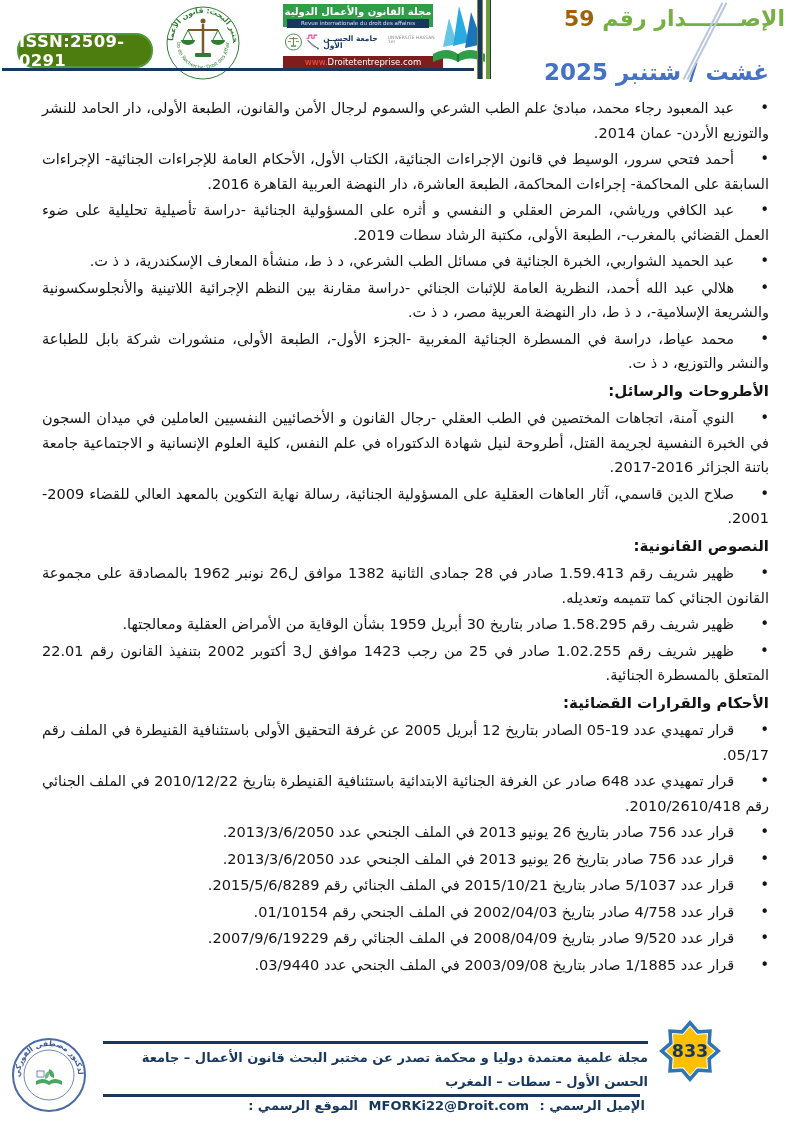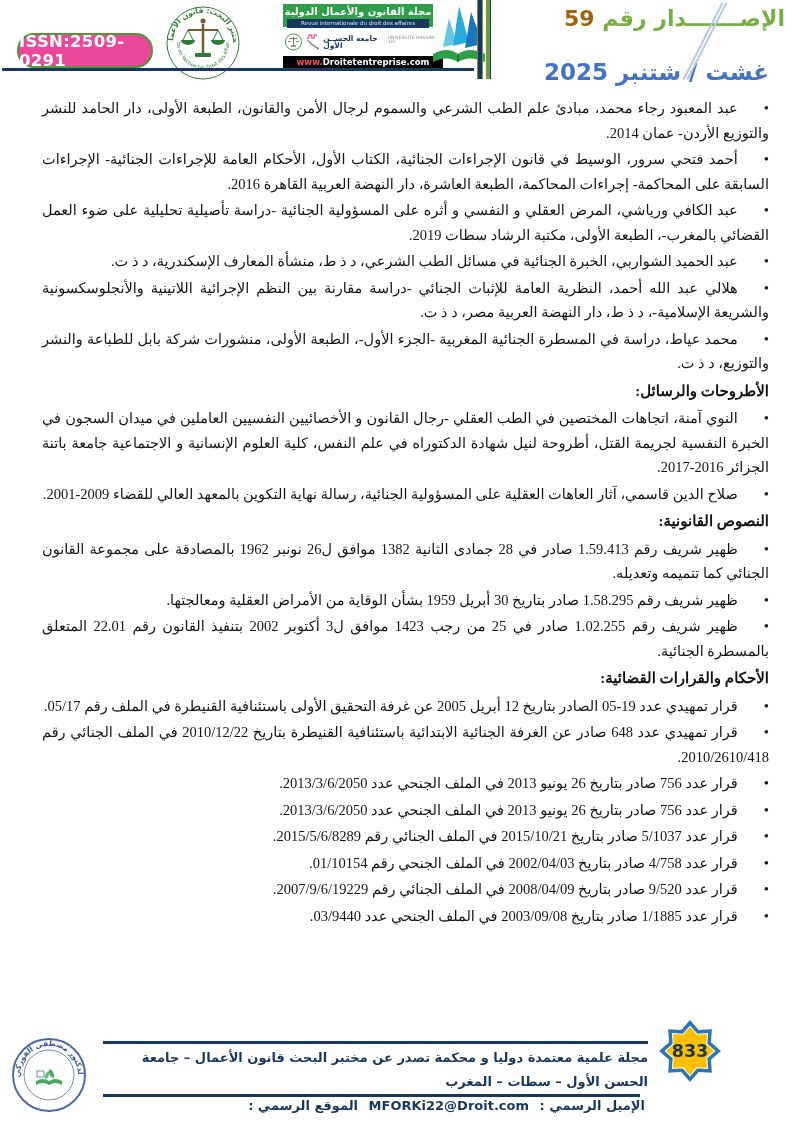--- a/index.html
+++ b/index.html
@@ -2,35 +2,35 @@
 <html lang="ar"><head>
 <meta charset="utf-8">
 <style>
   html,body{margin:0;padding:0;background:#e8e8e8;}
   .page{position:relative;width:793px;height:1122px;background:#fff;margin:0 auto;
         overflow:hidden;font-family:"DejaVu Sans",sans-serif;}
 
   
   .header{position:absolute;top:0;left:0;width:793px;height:92px;}
   .issn-pill{position:absolute;left:17px;top:33px;width:132px;height:31px;
-    background:#ec4899;border:2px solid #4f9a38;border-radius:17px;
+    background:#4d7c0f;border:2px solid #4f9a38;border-radius:17px;
     display:flex;align-items:center;justify-content:center;
     color:#fff;font-weight:bold;font-size:16.5px;letter-spacing:.3px;}
   .lab-logo{position:absolute;left:166px;top:6px;width:74px;height:74px;}
   .header-rule{position:absolute;left:2px;top:68px;width:472px;height:3px;background:#17375e;}
 
   .journal-logo{position:absolute;left:283px;top:4px;width:198px;height:66px;}
   .jl-strip-ar{position:absolute;left:0;top:0;width:150px;height:23px;background:#2e9e49;
     color:#fff;font-size:10px;font-weight:bold;text-align:center;line-height:15px;}
   .jl-strip-fr{position:absolute;left:4px;top:15px;width:142px;height:9px;background:#17375e;
     color:#cfe3f7;font-size:5.5px;text-align:center;line-height:9px;}
   .jl-mid{position:absolute;left:0;top:24px;width:150px;height:28px;background:#fff;
     display:flex;align-items:center;gap:3px;padding:0 2px;}
-  .jl-strip-site{position:absolute;left:0;top:52px;width:160px;height:13px;background:#000000;
-    color:#fff;font-size:8.5px;font-weight:bold;text-align:center;line-height:13px;}
+  .jl-strip-site{position:absolute;left:0;top:52px;width:160px;height:13px;background:#7f1d1d;
+    color:#fff;font-size:8.5px;font-weight:normal;text-align:center;line-height:13px;}
   .jl-strip-site .www{color:#ff5449;}
   .jl-univ{display:flex;flex-direction:row;line-height:1;}
   .jl-univ .ar{color:#17375e;font-size:7.5px;font-weight:bold;}
   .jl-univ .fr{color:#8a8a8a;font-size:4.5px;margin-top:1px;}
   .jl-leaf{position:absolute;right:-6px;top:0;width:58px;height:66px;}
 
   .vbars{position:absolute;left:477px;top:0;height:79px;}
   .vbar-navy{position:absolute;left:0;top:0;width:4px;height:79px;background:#17375e;
     border-left:1px solid #8a8a3a;border-right:1px solid #8a8a3a;}
   .vbar-green{position:absolute;left:9px;top:0;width:4px;height:79px;background:#6d9c41;
@@ -42,21 +42,21 @@
   .issue-line .num{color:#a16207;}
   .date-line{direction:rtl;margin-top:27px;margin-right:16px;
     font-size:23px;font-weight:bold;color:#4472c4;}
   .diag1,.diag2{position:absolute;width:1.5px;height:86px;background:#b9c8de;
     transform:rotate(27deg);top:-2px;}
   .diag1{left:702px;} .diag2{left:706px;}
 
   
   .content{position:absolute;top:96px;right:24px;left:42px;direction:rtl;}
   .block{direction:rtl;text-align:justify;font-size:14.5px;line-height:24.5px;
-    color:#141414;margin:0 0 2px 0;font-family:Liberation Serif, serif;}
+    color:#141414;margin:0 0 2px 0;}
   .block.bullet::before{content:"•";font-size:15px;padding-left:26px;}
   .block.heading{font-weight:bold;font-size:15px;margin:3px 0 3px 0;text-align:right;}
 
   
   .footer-rule-top{position:absolute;left:103px;top:1041px;width:545px;height:3px;background:#17375e;}
   .footer-rule-bottom{position:absolute;left:103px;top:1094px;width:537px;height:3px;background:#17375e;}
   .footer-text{position:absolute;left:103px;top:1046px;width:545px;text-align:right;
     color:#17375e;font-weight:bold;direction:rtl;}
   .footer-line1{font-size:13px;line-height:24px;}
   .footer-line2{font-size:13px;line-height:24px;}

